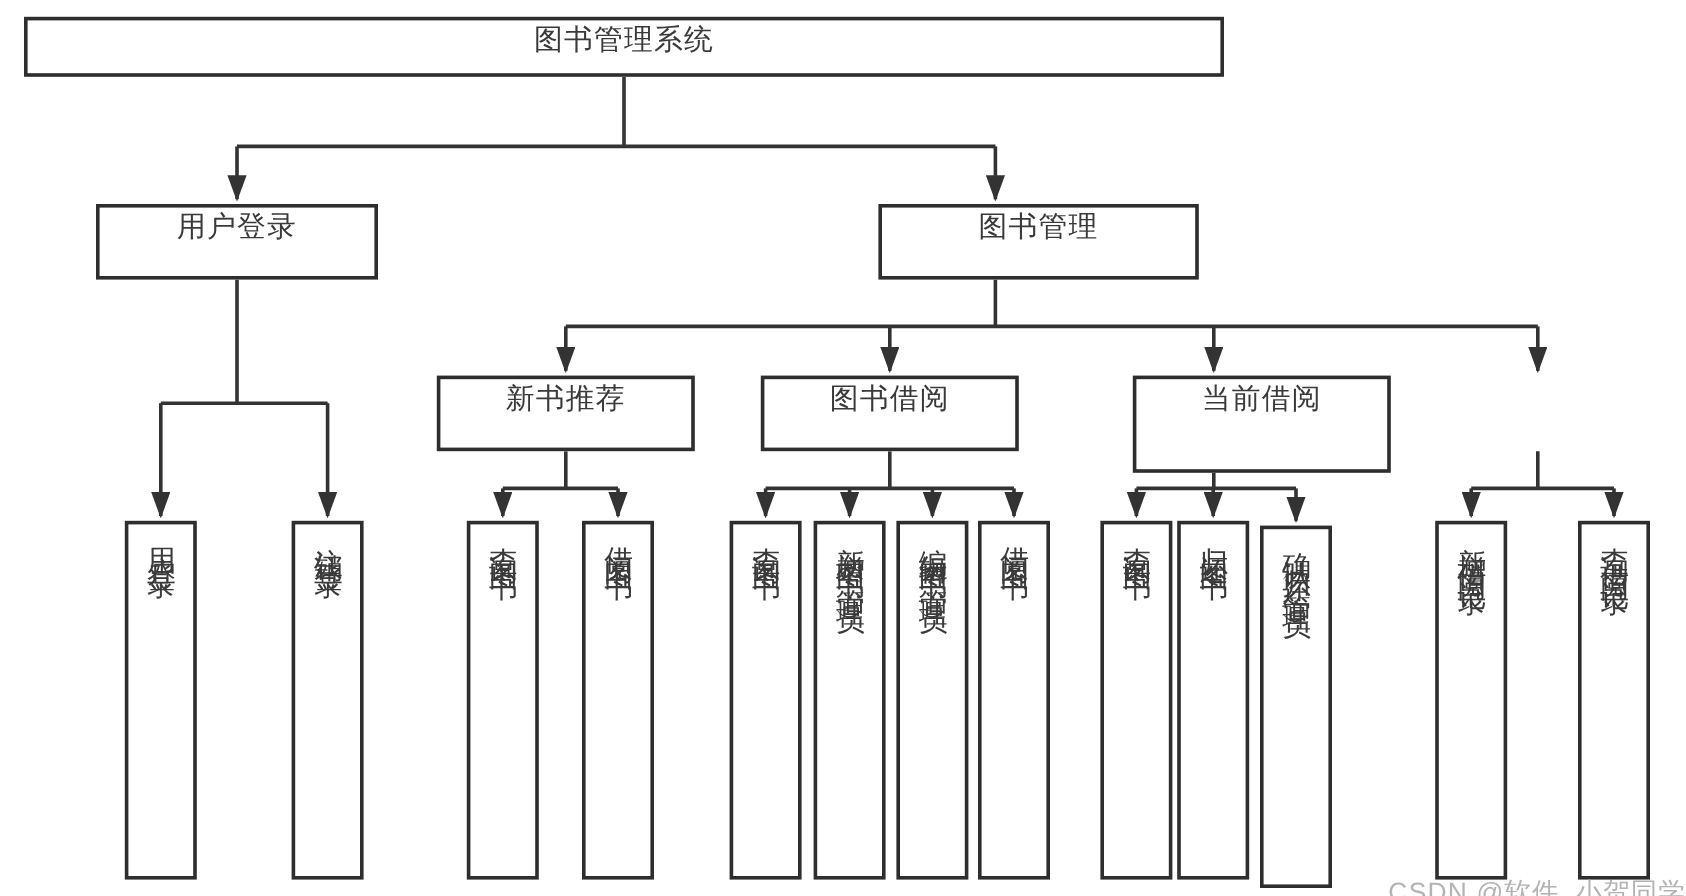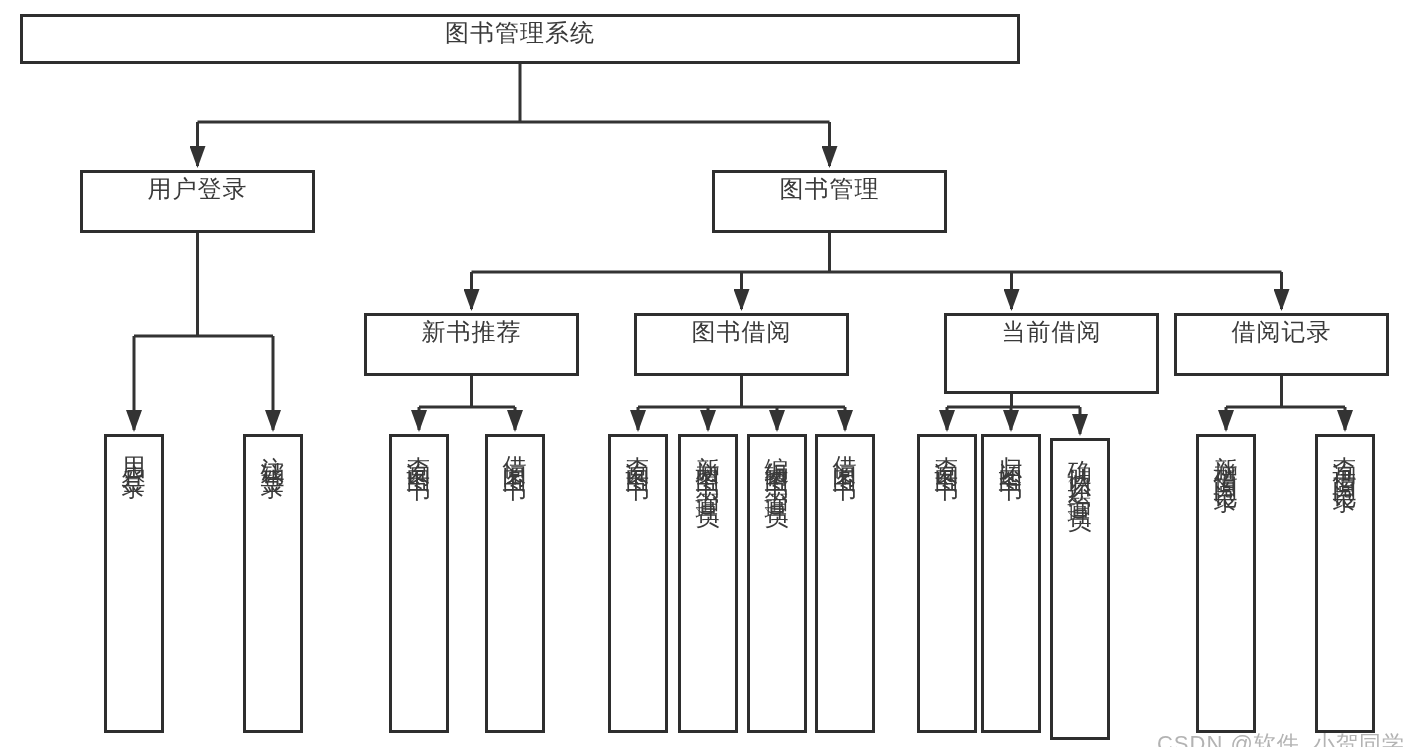--- a/index.html
+++ b/index.html
@@ -101,35 +101,32 @@
     </g>
   </svg>
 
   <div class="box" style="left:20px;top:14px;width:1000px;height:50px">
     <span class="hlabel">图书管理系统</span>
   </div>
 
   <div class="box" style="left:80px;top:170px;width:235px;height:63px">
     <span class="hlabel">用户登录</span>
   </div>
-  <div class="box" style="left:712px;top:170px;width:235px;height:63px">
+  <div class="box" style="left:732px;top:170px;width:267px;height:63px">
     <span class="hlabel">图书管理</span>
   </div>
 
   <div class="box" style="left:634px;top:313px;width:215px;height:63px">
     <span class="hlabel">图书借阅</span>
   </div>
   <div class="box" style="left:364px;top:313px;width:215px;height:63px">
     <span class="hlabel">新书推荐</span>
   </div>
   <div class="box" style="left:944px;top:313px;width:215px;height:81px">
     <span class="hlabel">当前借阅</span>
-  </div>
-  <div class="box" style="left:1174px;top:313px;width:215px;height:63px">
-    <span class="hlabel">借阅记录</span>
   </div>
 
   <div class="box" style="left:104px;top:434px;width:60px;height:299px">
     <span class="vlabel">用户登录</span>
   </div>
   <div class="box" style="left:243px;top:434px;width:60px;height:299px">
     <span class="vlabel">注销登录</span>
   </div>
 
   <div class="box" style="left:389px;top:434px;width:60px;height:299px">

